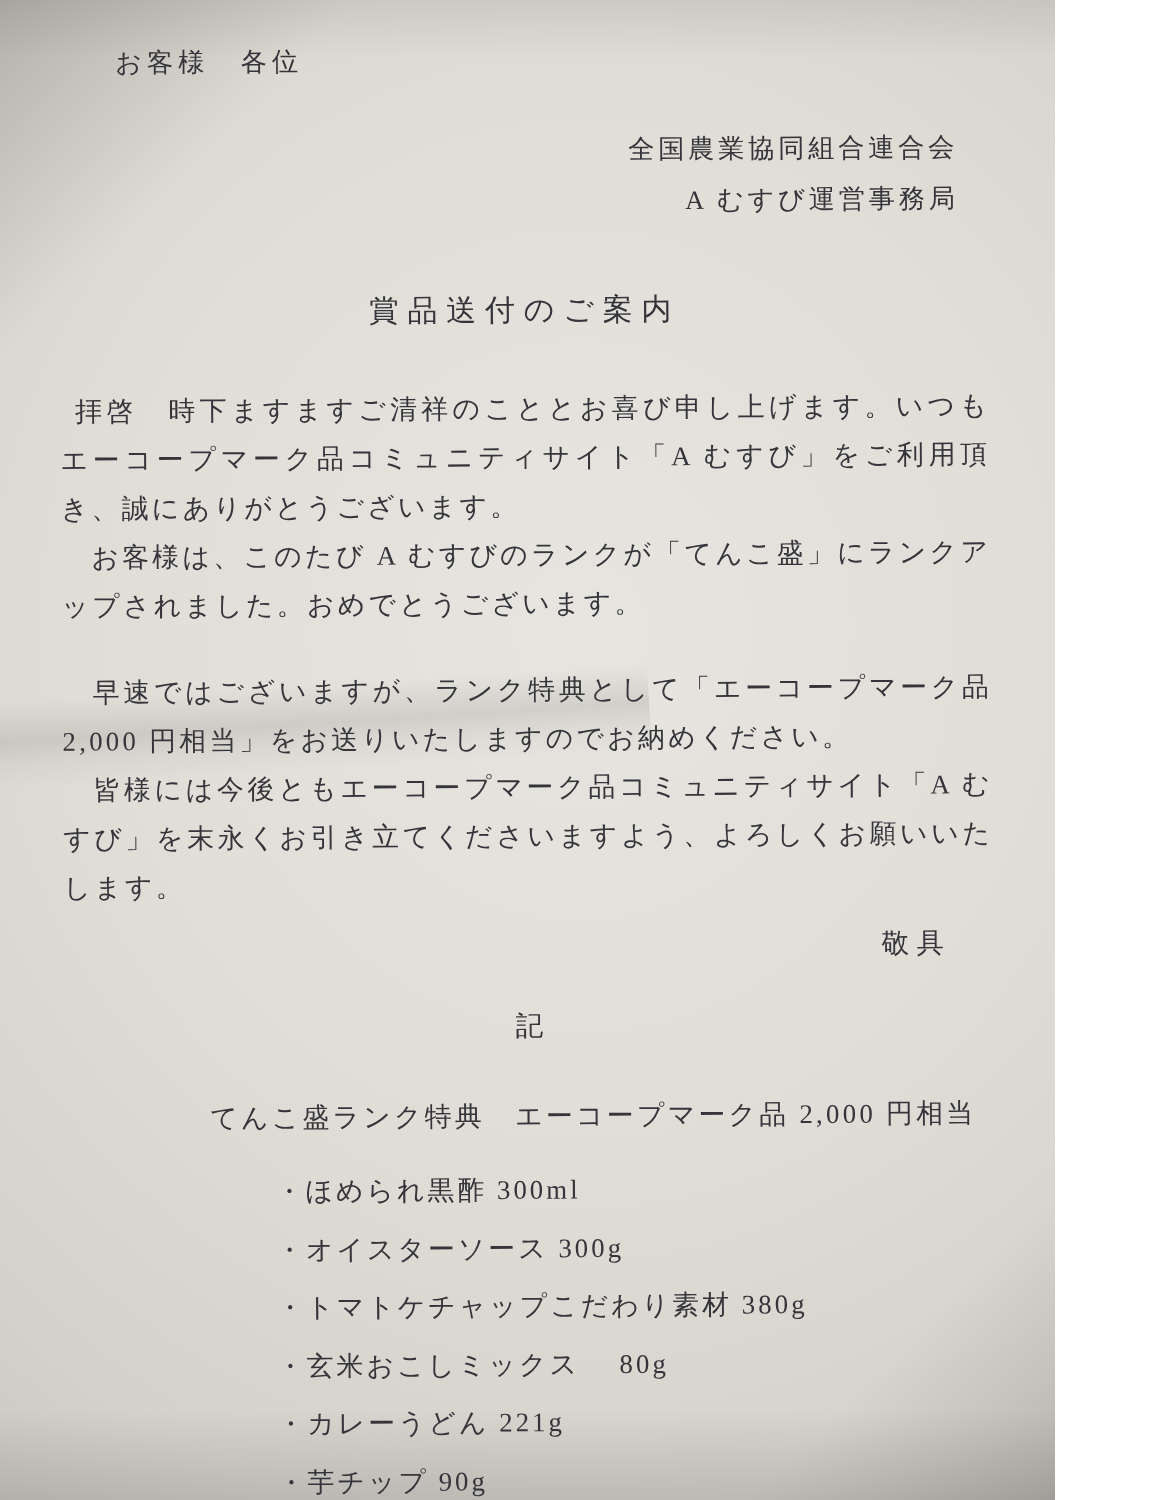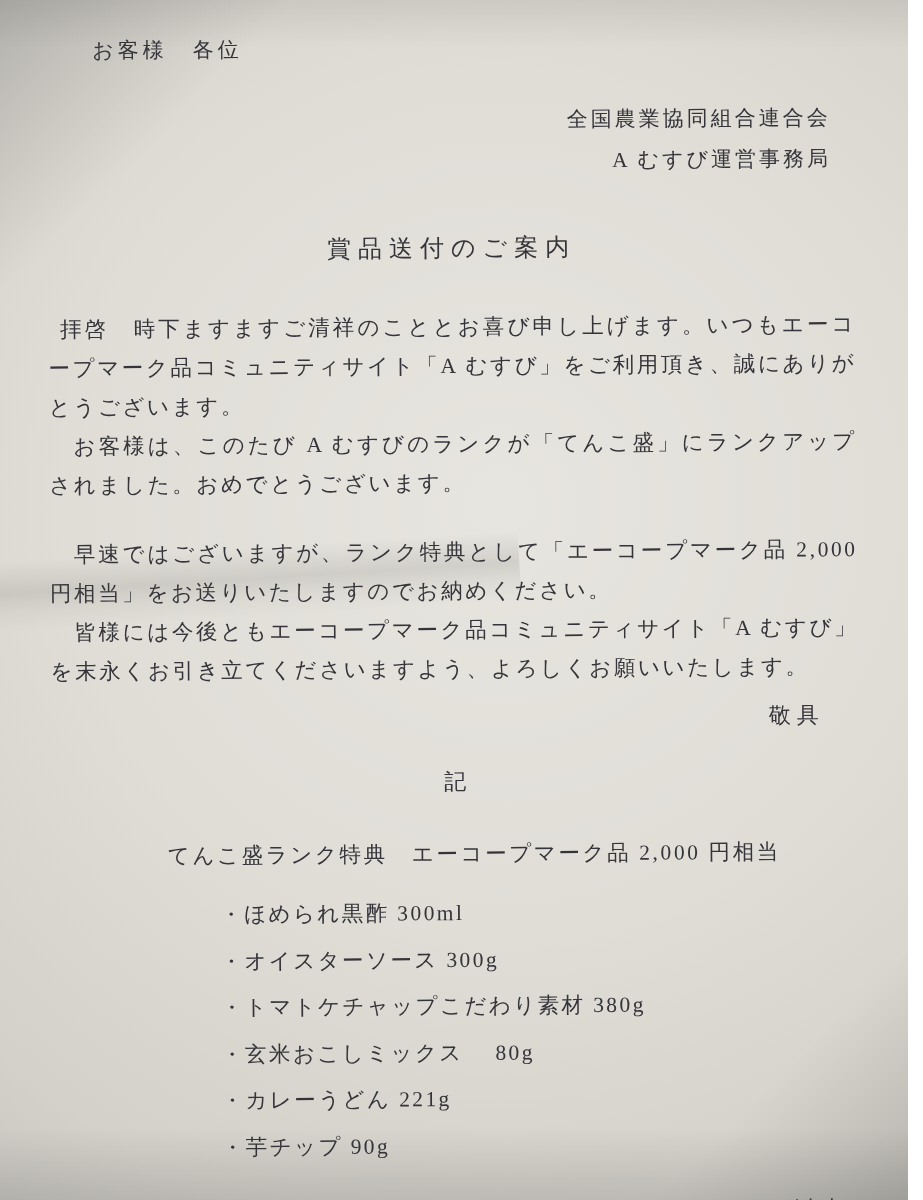--- a/index.html
+++ b/index.html
@@ -5,21 +5,21 @@
   html, body {
     margin: 0;
     padding: 0;
     width: 923px;
     height: 1200px;
     overflow: hidden;
     font-family: "Liberation Serif", "DejaVu Serif", serif;
   }
   .photo {
     position: relative;
-    width: 908px;
+    width: 844px;
     height: 1200px;
     background:
       radial-gradient(ellipse 120% 90% at 55% 42%,
         #e7e5df 0%, #dfddd6 40%, #d3d1ca 68%, #c2c0ba 88%, #b0aea8 100%);
   }
   
   .photo::before {
     content: "";
     position: absolute; inset: 0;
     pointer-events: none;

